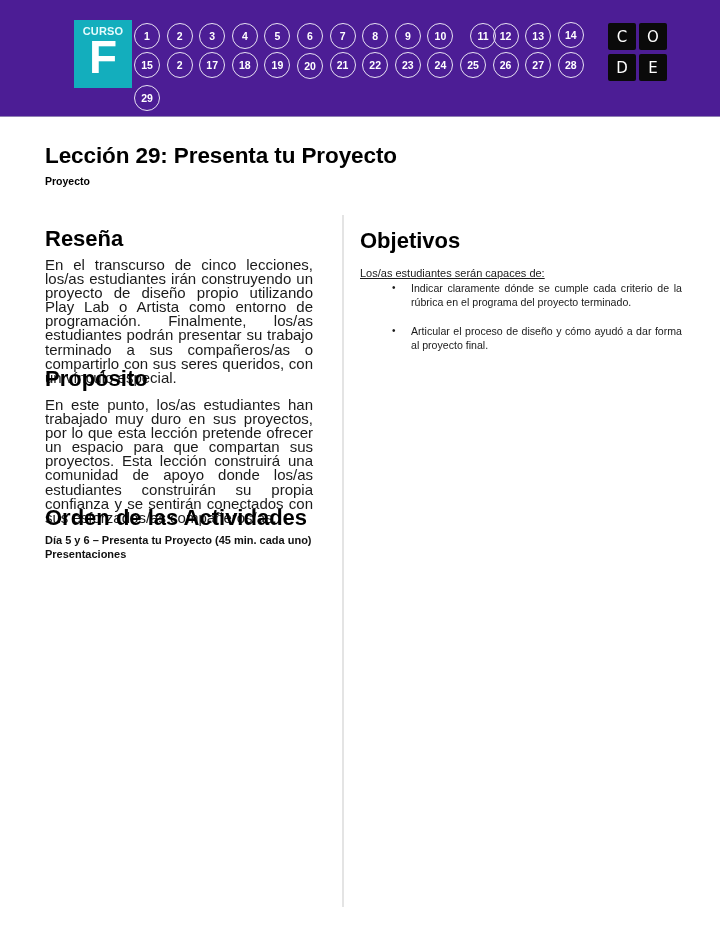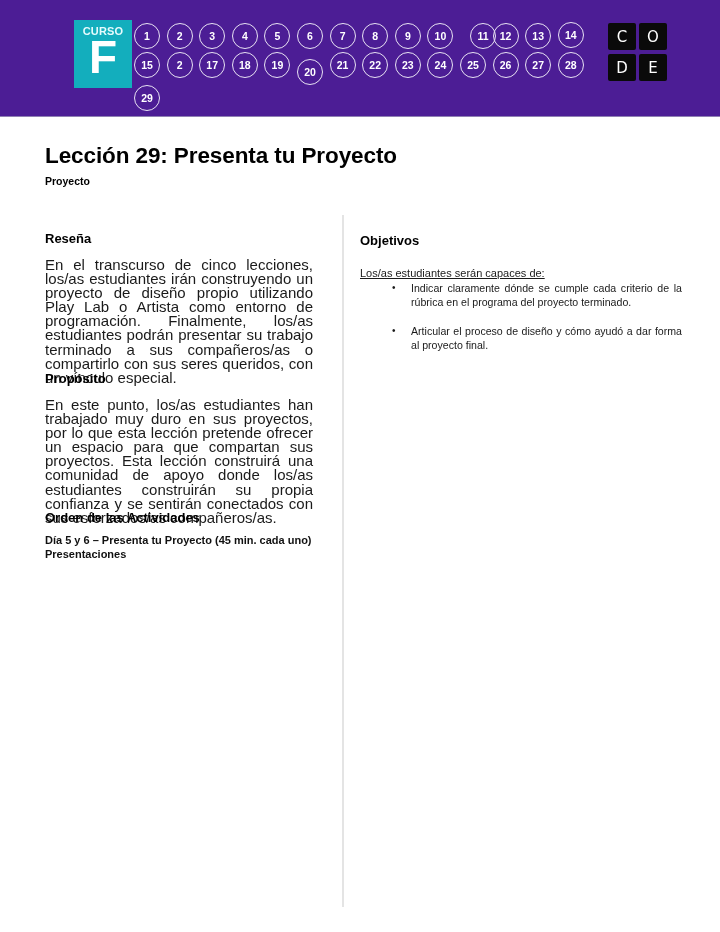--- a/index.html
+++ b/index.html
@@ -18,21 +18,21 @@
   .code-tile { position: absolute; width: 28px; height: 27px; background: #0a0a0a; border-radius: 2px; color: #fff; font-size: 15px; display: flex; align-items: center; justify-content: center; font-family: "DejaVu Sans", sans-serif; }
 
   .lesson-title { position: absolute; left: 45px; top: 143px; font-size: 22.5px; font-weight: bold; letter-spacing: -0.1px; }
   .lesson-subtitle { position: absolute; left: 45px; top: 175px; font-size: 10.5px; font-weight: bold; }
 
   .divider { position: absolute; left: 342px; top: 215px; width: 2px; height: 692px; background: #e4e4e4; }
 
   .col-left { position: absolute; left: 45px; top: 226px; width: 268px; }
   .col-right { position: absolute; left: 360px; top: 228px; width: 322px; }
 
-  h2 { font-size: 13px; font-weight: bold; line-height: 26px; }
+  h2 { font-size: 22px; font-weight: bold; line-height: 26px; }
   .para { font-size: 15px; line-height: 14.1px; text-align: justify; color: #1a1a1a; margin-top: 6px; }
 
   .sec-purpose { position: absolute; left: 45px; top: 366px; width: 268px; }
   .sec-order { position: absolute; left: 45px; top: 505px; width: 268px; }
   .activity { font-size: 11px; font-weight: bold; line-height: 13.5px; margin-top: 3px; color: #111; }
 
   .obj-intro { font-size: 11px; line-height: 14px; margin-top: 12px; color: #1a1a1a; text-decoration: underline; }
   .obj-list { list-style: none; margin-top: 1px; }
   .obj-item { position: relative; padding-left: 51px; font-size: 10.6px; line-height: 14.1px; text-align: justify; color: #1a1a1a; margin-bottom: 15px; }
   .obj-bullet { position: absolute; left: 32px; top: 0; font-size: 10px; }
@@ -61,21 +61,21 @@
     <a class="lesson" style="left:336px;top:0px">11</a>
     <a class="lesson" style="left:358.6px;top:0px">12</a>
     <a class="lesson" style="left:391.2px;top:0px">13</a>
     <a class="lesson" style="left:423.8px;top:-1px">14</a>
 
     <a class="lesson" style="left:0px;top:29px">15</a>
     <a class="lesson" style="left:32.6px;top:29px">2</a>
     <a class="lesson" style="left:65.2px;top:29px">17</a>
     <a class="lesson" style="left:97.8px;top:29px">18</a>
     <a class="lesson" style="left:130.4px;top:29px">19</a>
-    <a class="lesson" style="left:163px;top:36px">20</a>
+    <a class="lesson" style="left:163px;top:30px">20</a>
     <a class="lesson" style="left:195.6px;top:29px">21</a>
     <a class="lesson" style="left:228.2px;top:29px">22</a>
     <a class="lesson" style="left:260.8px;top:29px">23</a>
     <a class="lesson" style="left:293.4px;top:29px">24</a>
     <a class="lesson" style="left:326px;top:29px">25</a>
     <a class="lesson" style="left:358.6px;top:29px">26</a>
     <a class="lesson" style="left:391.2px;top:29px">27</a>
     <a class="lesson" style="left:423.8px;top:29px">28</a>
 
     <a class="lesson" style="left:0px;top:62px">29</a>

